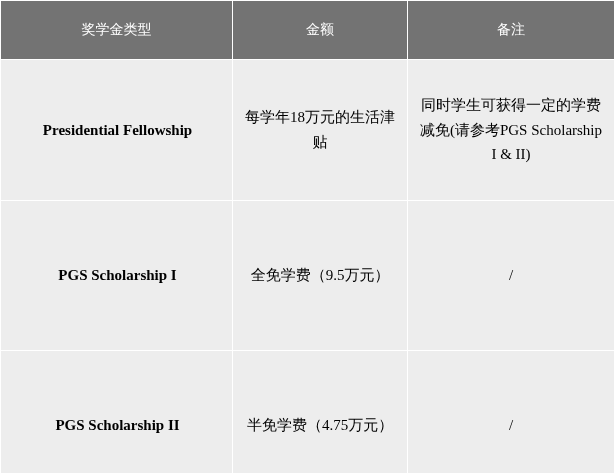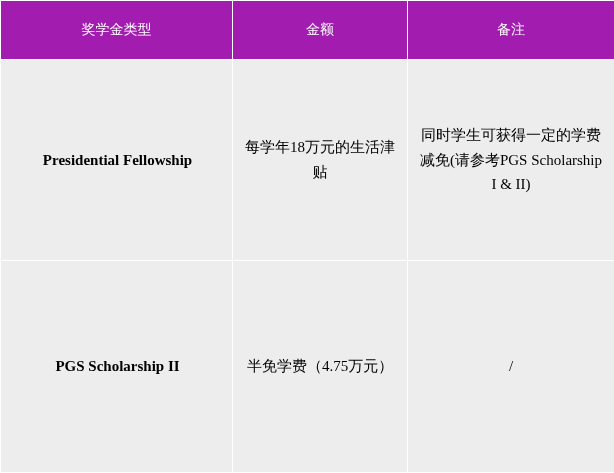--- a/index.html
+++ b/index.html
@@ -20,21 +20,21 @@
     table-layout: fixed;
   }
   .scholarship-table th,
   .scholarship-table td {
     border: 1px solid #ffffff;
     text-align: center;
     vertical-align: middle;
     padding: 4px 10px;
   }
   .scholarship-table thead th {
-    background: #a21caf;
+    background: #737373;
     color: #ffffff;
     font-weight: normal;
     font-size: 14px;
     height: 50px;
     font-family: "Liberation Sans", sans-serif;
   }
   .scholarship-table tbody td {
     background: #ededed;
     color: #000000;
     font-size: 15px;
@@ -77,19 +77,24 @@
       <th>金额</th>
       <th>备注</th>
     </tr>
   </thead>
   <tbody>
     <tr class="row-1">
       <td class="cell-type">Presidential Fellowship</td>
       <td class="cell-amount">每学年18万元的生活津贴</td>
       <td class="cell-remark">同时学生可获得一定的学费减免(请参考PGS Scholarship I &amp; II)</td>
     </tr>
+    <tr class="row-2">
+      <td class="cell-type">PGS Scholarship I</td>
+      <td class="cell-amount">全免学费（9.5万元）</td>
+      <td class="cell-remark">/</td>
+    </tr>
     <tr class="row-3">
       <td class="cell-type">PGS Scholarship II</td>
       <td class="cell-amount">半免学费（4.75万元）</td>
       <td class="cell-remark">/</td>
     </tr>
   </tbody>
 </table>
 
 </body></html>

